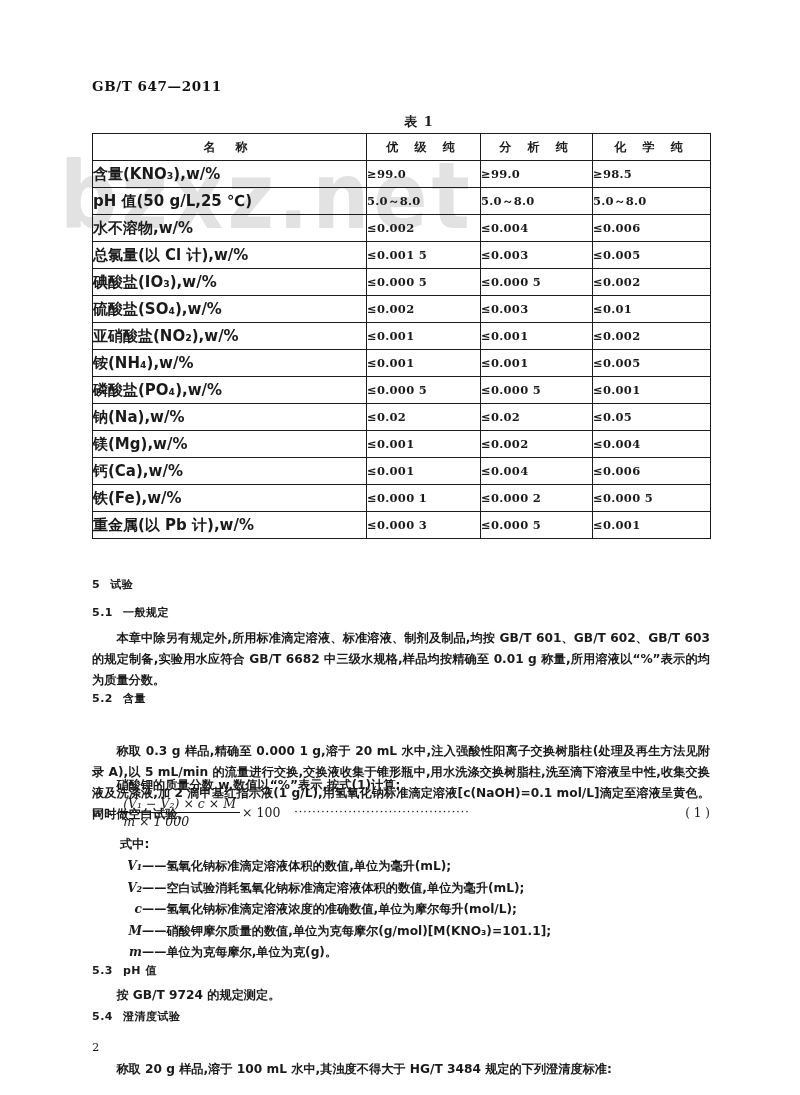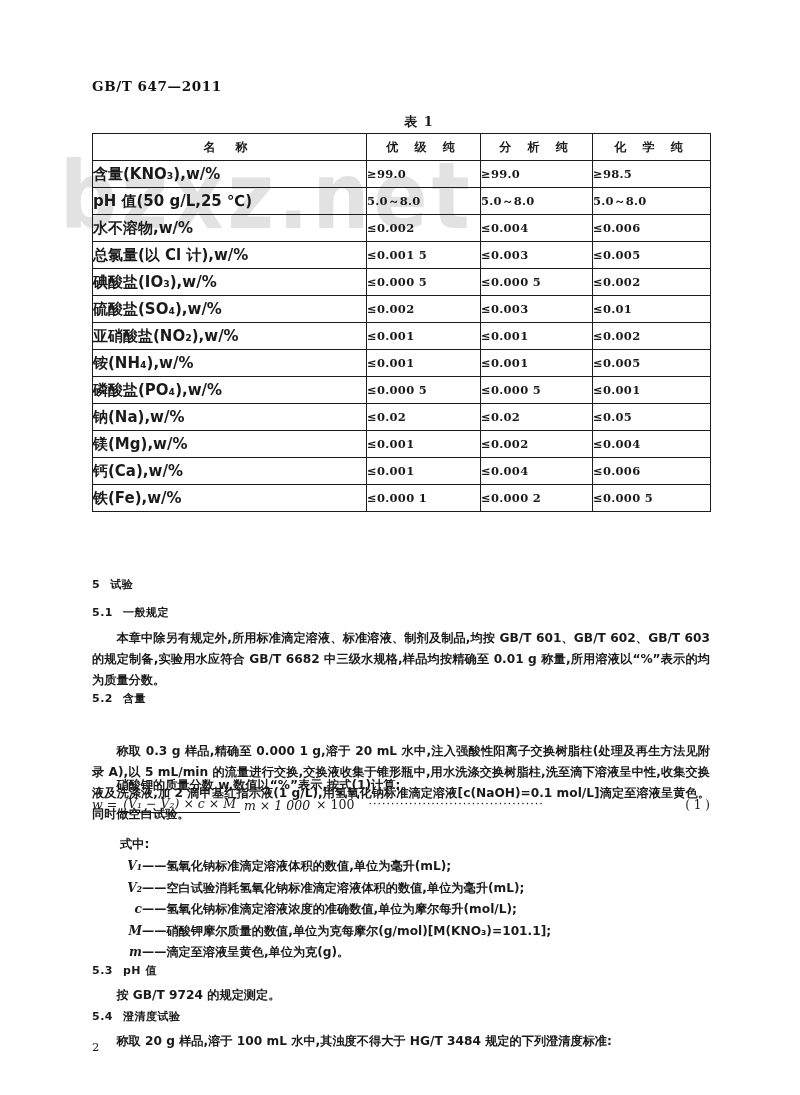--- a/index.html
+++ b/index.html
@@ -151,22 +151,22 @@
     left: 92px;
     width: 618px;
     display: flex;
     align-items: center;
     justify-content: center;
     font-family: "DejaVu Serif", "Liberation Serif", serif;
     font-size: 12.5px;
   }
   .frac {
     display: inline-flex;
-    flex-direction: row;
-    align-items: flex-end;
+    flex-direction: column;
+    align-items: flex-start;
     vertical-align: middle;
     margin: 0 2px;
   }
   .frac .top {
     border-bottom: 1.3px solid #111;
     padding: 0 4px 1px 4px;
     font-style: italic;
   }
   .frac .bot {
     padding: 1px 4px 0 4px;
@@ -325,20 +325,26 @@
             <td class="cell-val">≤0.001</td>
             <td class="cell-val">≤0.004</td>
             <td class="cell-val">≤0.006</td>
           </tr>
           <tr>
             <td class="cell-name">铁(Fe),w/%</td>
             <td class="cell-val">≤0.000 1</td>
             <td class="cell-val">≤0.000 2</td>
             <td class="cell-val">≤0.000 5</td>
           </tr>
+          <tr>
+            <td class="cell-name">重金属(以 Pb 计),w/%</td>
+            <td class="cell-val">≤0.000 3</td>
+            <td class="cell-val">≤0.000 5</td>
+            <td class="cell-val">≤0.001</td>
+          </tr>
         </tbody>
     </table>
 
     <div class="sec-h" style="top:577px;">
       <span class="num">5</span><span>试验</span>
     </div>
 
     <div class="sec-h" style="top:605px;">
       <span class="num">5.1</span><span>一般规定</span>
     </div>
@@ -362,29 +368,29 @@
       <span class="eqnum">( 1 )</span>
     </div>
 
     <div class="shizhong" style="top:836px;">式中:</div>
 
     <div class="varlist" style="top:856px;" id="var-list">
         <span class="vrow"><span class="vsym">V₁</span><span>——</span><span>氢氧化钠标准滴定溶液体积的数值,单位为毫升(mL);</span></span>
         <span class="vrow"><span class="vsym">V₂</span><span>——</span><span>空白试验消耗氢氧化钠标准滴定溶液体积的数值,单位为毫升(mL);</span></span>
         <span class="vrow"><span class="vsym">c</span><span>——</span><span>氢氧化钠标准滴定溶液浓度的准确数值,单位为摩尔每升(mol/L);</span></span>
         <span class="vrow"><span class="vsym">M</span><span>——</span><span>硝酸钾摩尔质量的数值,单位为克每摩尔(g/mol)[M(KNO₃)=101.1];</span></span>
-        <span class="vrow"><span class="vsym">m</span><span>——</span><span>滴定至溶液呈黄色,单位为克(g)。</span></span>
+        <span class="vrow"><span class="vsym">m</span><span>——</span><span>单位为克每摩尔,单位为克(g)。</span></span>
       </div>
 
     <div class="sec-h" style="top:963px;">
       <span class="num">5.3</span><span>pH 值</span>
     </div>
     <div class="para" style="top:985px;">按 GB/T 9724 的规定测定。</div>
 
     <div class="sec-h" style="top:1009px;">
       <span class="num">5.4</span><span>澄清度试验</span>
     </div>
-    <div class="para" style="top:1031px;">称取 20 g 样品,溶于 100 mL 水中,其浊度不得大于 HG/T 3484 规定的下列澄清度标准:</div>
+    <div class="para" style="top:1059px;">称取 20 g 样品,溶于 100 mL 水中,其浊度不得大于 HG/T 3484 规定的下列澄清度标准:</div>
 
     <div class="page-num">2</div>
 
   </div>
 </div>
 
 </body></html>

